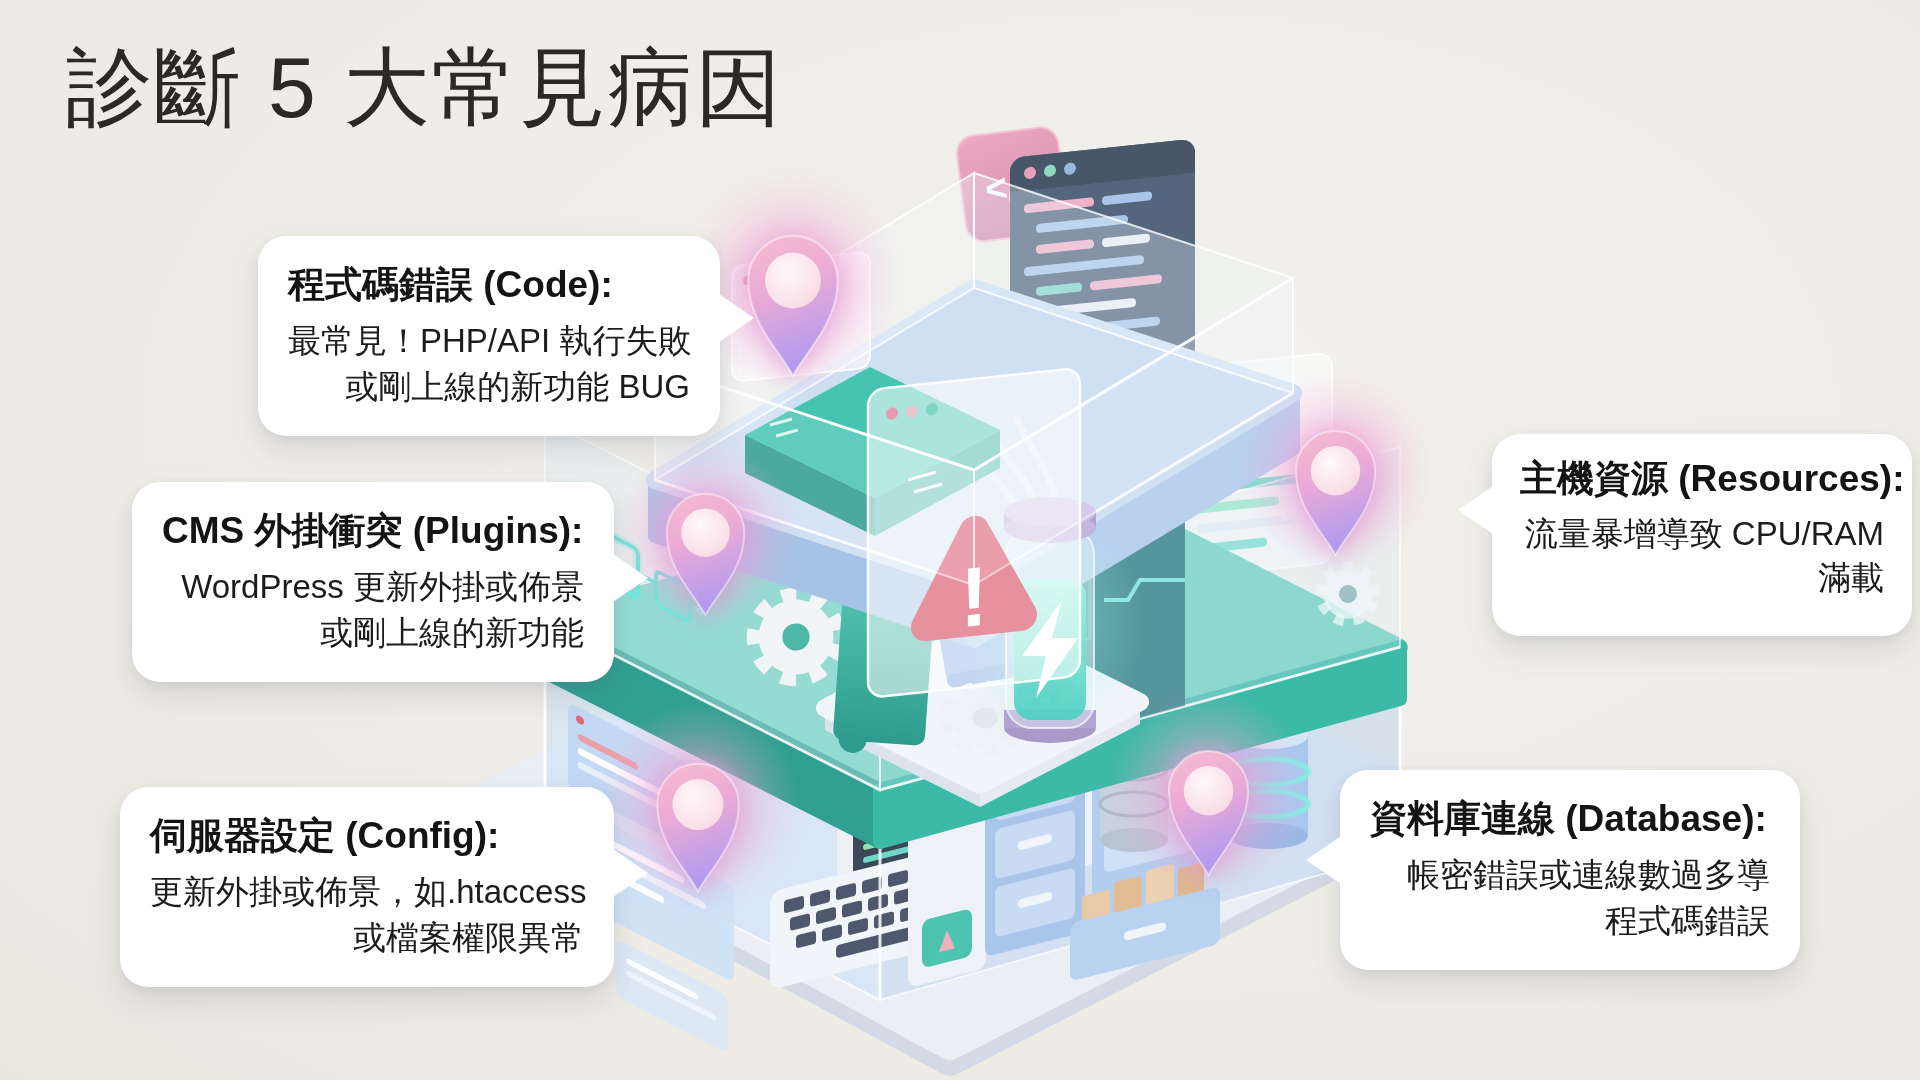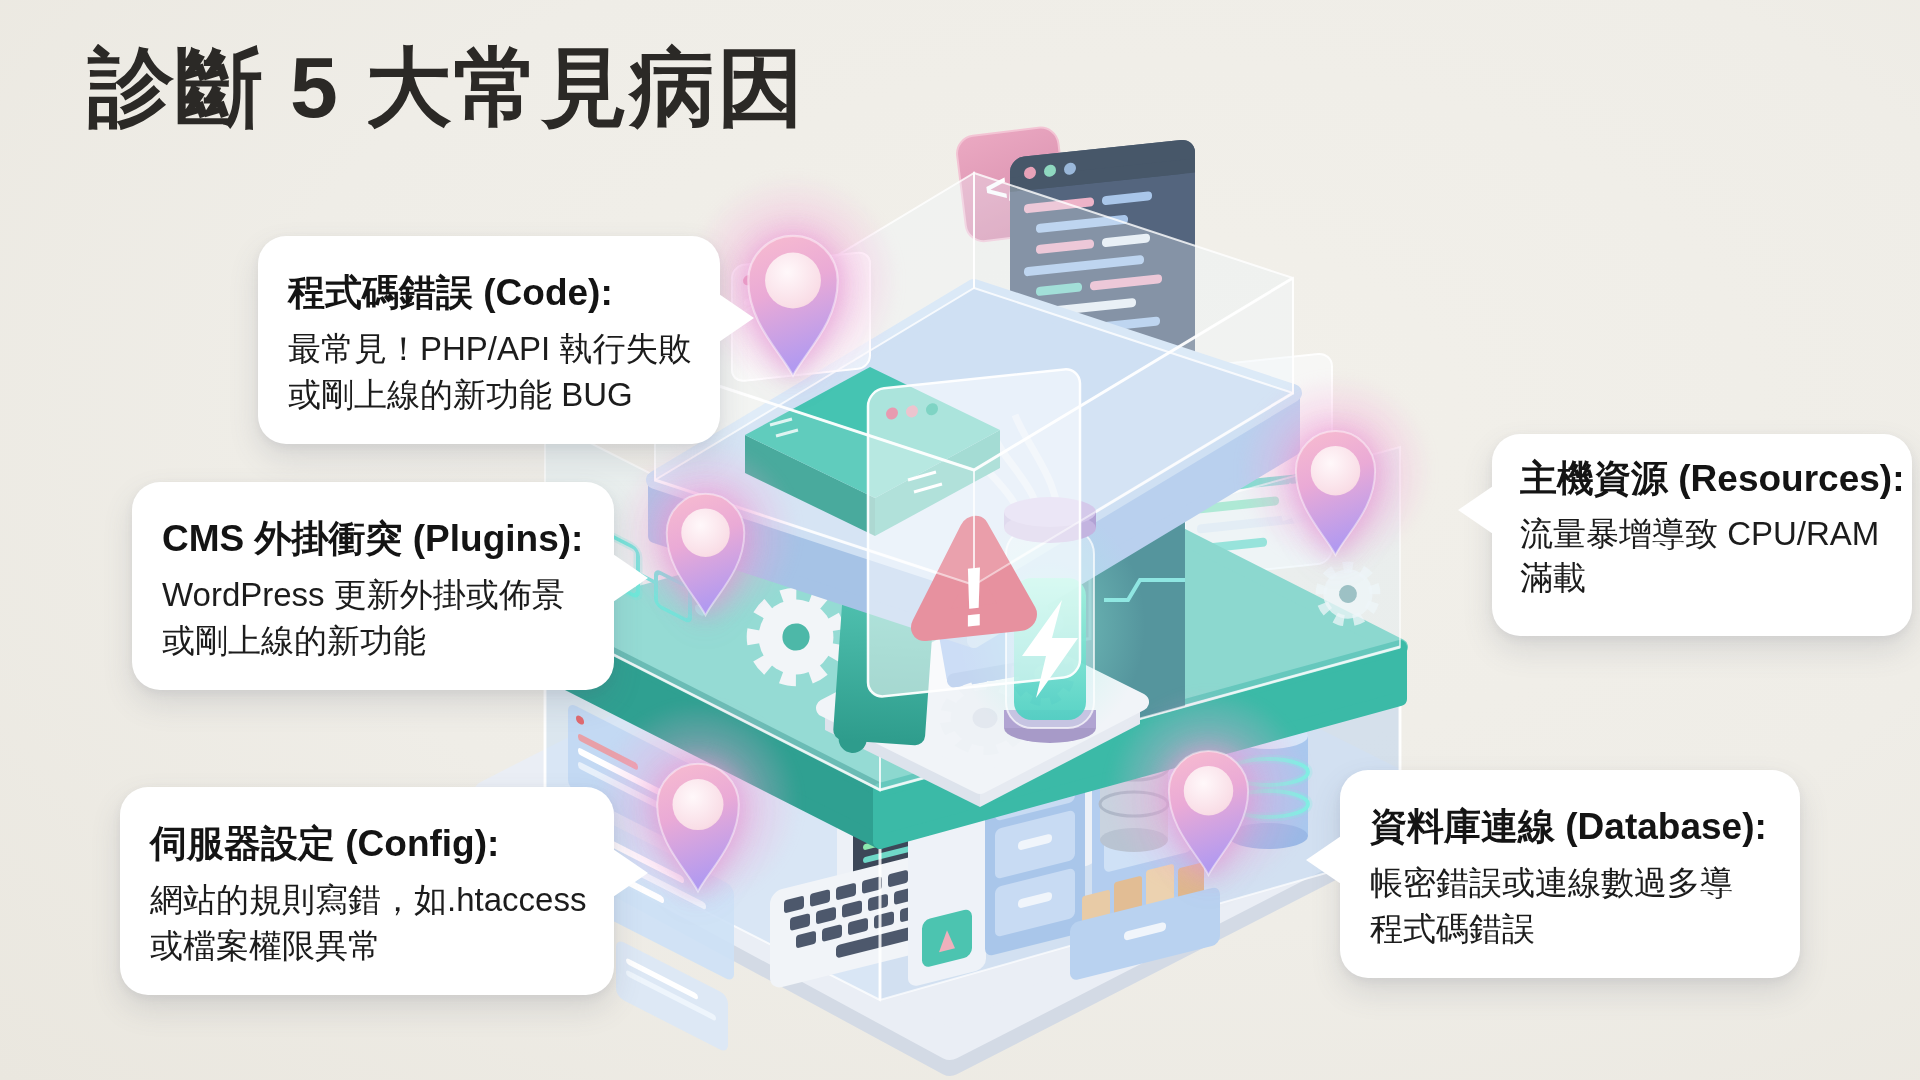--- a/index.html
+++ b/index.html
@@ -1,28 +1,28 @@
 <!DOCTYPE html>
 <html><head>
 <meta charset="utf-8">
 <style>
   html,body { margin:0; padding:0; }
   body { font-family:"Liberation Sans","DejaVu Sans",sans-serif; background:#efede7; }
   .stage { position:relative; width:1920px; height:1080px; overflow:hidden;
            background:radial-gradient(ellipse at 60% 38%, #f2f0ea 0%, #efede7 55%, #eae7df 100%); }
 
-  .page-title { position:absolute; left:88px; top:30px; margin:0;
-                font-size:86px; font-weight:700; letter-spacing:2px; color:#2b2926; }
+  .page-title { position:absolute; left:66px; top:30px; margin:0;
+                font-size:86px; font-weight:400; letter-spacing:2px; color:#2b2926; }
 
   
   .callout { position:absolute; background:#ffffff; border-radius:28px;
-             padding:32px 30px 26px 30px; box-sizing:border-box;
+             padding:24px 30px 26px 30px; box-sizing:border-box;
              box-shadow:0 14px 30px rgba(90,95,115,.16), 0 3px 8px rgba(90,95,115,.08); }
   .callout h2 { margin:0 0 8px 0; font-size:37px; font-weight:700; color:#141414; white-space:nowrap; }
-  .callout p  { margin:0; font-size:33px; line-height:1.40; color:#1c1c1c; white-space:nowrap; }
+  .callout p  { margin:0; font-size:33px; line-height:1.40; color:#1c1c1c; white-space:nowrap;text-align:right; }
   .tail { position:absolute; width:0; height:0;
           border-top:26px solid transparent; border-bottom:26px solid transparent; }
   .tail-right { right:-34px; border-left:38px solid #ffffff; }
   .tail-left  { left:-34px;  border-right:38px solid #ffffff; }
 
   .co-code      { left:258px;  top:236px; width:462px; }
   .co-code      .tail { top:56px; }
   .co-plugins   { left:132px;  top:482px; width:482px; }
   .co-plugins   .tail { top:70px; }
   .co-config    { left:120px;  top:787px; width:494px; }
@@ -458,21 +458,21 @@
 
   <div class="callout co-plugins">
     <h2>CMS 外掛衝突 (Plugins):</h2>
     <p>WordPress 更新外掛或佈景</p>
     <p>或剛上線的新功能</p>
     <span class="tail tail-right"></span>
   </div>
 
   <div class="callout co-config">
     <h2>伺服器設定 (Config):</h2>
-    <p>網站的規則寫錯，如.htaccess</p>
+    <p>更新外掛或佈景，如.htaccess</p>
     <p>或檔案權限異常</p>
     <span class="tail tail-right"></span>
   </div>
 
   <div class="callout co-resources">
     <h2>主機資源 (Resources):</h2>
     <p>流量暴增導致  CPU/RAM</p>
     <p>滿載</p>
     <span class="tail tail-left"></span>
   </div>

